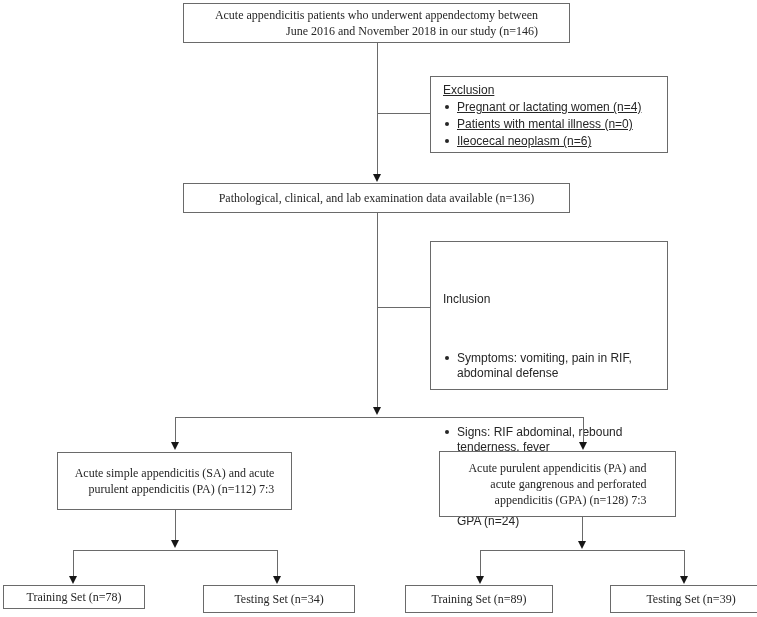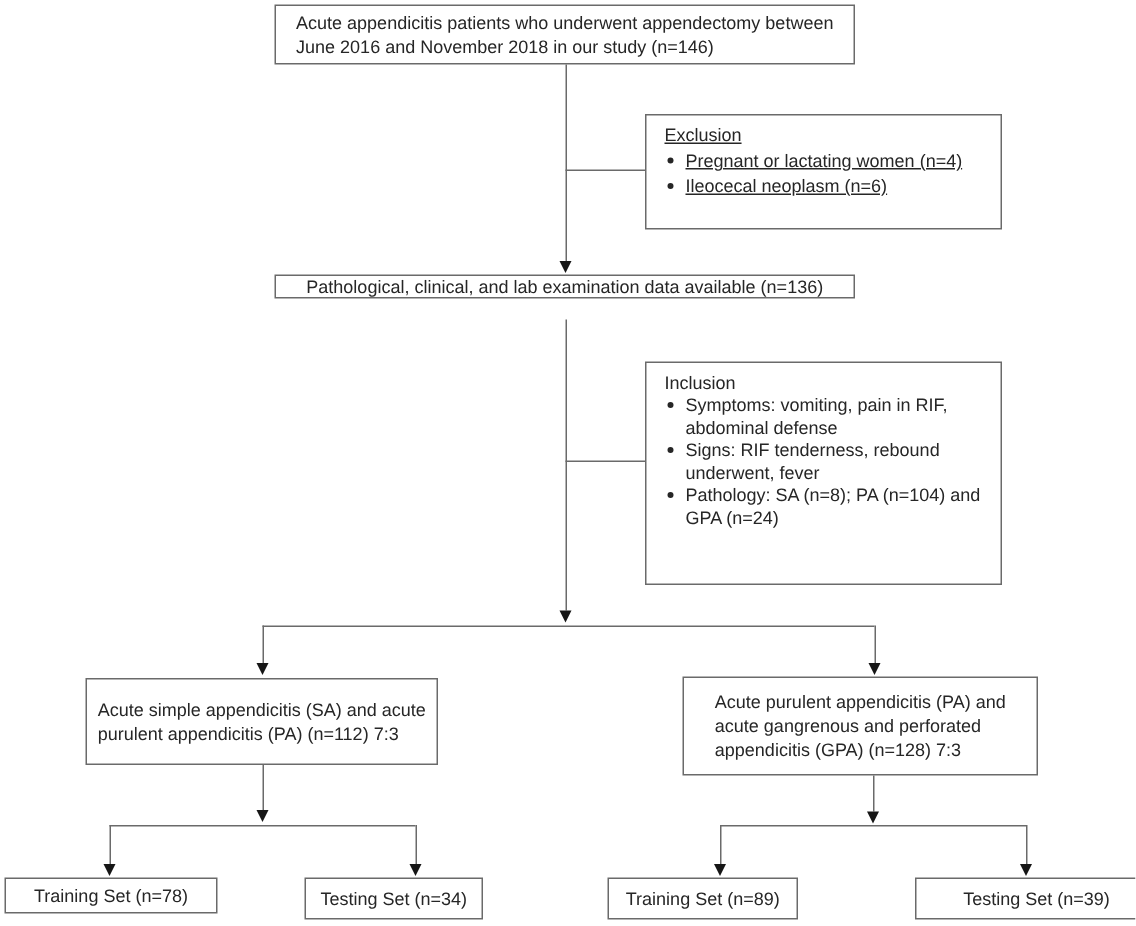--- a/index.html
+++ b/index.html
@@ -15,26 +15,26 @@
   }
   .node {
     position:absolute;
     border:1px solid #6a6a6a;
     background:#ffffff;
     font-size:12px;
     color:#262626;
   }
   .node.center {
     display:flex; align-items:center; justify-content:center;
-    text-align:left; padding:2px 6px;
+    text-align:right; padding:2px 6px;font-family:Liberation Serif, serif;
   }
   .node.center .txt { white-space:pre-line; line-height:16px; }
   .node.list { padding:5px 4px 4px 12px; }
   .list-lg .row { line-height:17px; }
-  .list-sm .row { line-height:15px; }
+  .list-sm .row { line-height:15px;margin-top:44px; }
   .row { display:flex; align-items:flex-start; }
   .dot {
     flex:0 0 auto; width:4px; height:4px; border-radius:50%;
     background:#262626; margin:6px 8px 0 2px;
   }
   .list-sm .dot { margin-top:5px; }
   .vline { position:absolute; width:1px; background:#6a6a6a; }
   .hline { position:absolute; height:1px; background:#6a6a6a; }
   .arrow {
     position:absolute; width:0; height:0;
@@ -54,64 +54,68 @@
   </div>
 
   <div class="node list list-lg" style="left:430px; top:76px; width:238px; height:77px;text-decoration:underline;">
     <div class="row">Exclusion</div>
     <div class="row">
       <span class="dot"></span>
       <span>Pregnant or lactating women (n=4)</span>
     </div>
     <div class="row">
       <span class="dot"></span>
+      <span>Patients with mental illness (n=0)</span>
+    </div>
+    <div class="row">
+      <span class="dot"></span>
       <span>Ileocecal neoplasm (n=6)</span>
     </div>
   </div>
 
-  <div class="node center" style="left:183px; top:183px; width:387px; height:16px;">
+  <div class="node center" style="left:183px; top:183px; width:387px; height:30px;">
     <span class="txt">Pathological, clinical, and lab examination data available (n=136)</span>
   </div>
 
   <div class="node list list-sm" style="left:430px; top:241px; width:238px; height:149px; padding-top:6px;">
     <div class="row">Inclusion</div>
     <div class="row">
       <span class="dot"></span>
       <span>Symptoms: vomiting, pain in RIF, abdominal defense</span>
     </div>
     <div class="row">
       <span class="dot"></span>
-      <span>Signs: RIF tenderness, rebound underwent, fever</span>
+      <span>Signs: RIF abdominal, rebound tenderness, fever</span>
     </div>
     <div class="row">
       <span class="dot"></span>
       <span>Pathology: SA (n=8); PA (n=104) and GPA (n=24)</span>
     </div>
   </div>
 
   <div class="node center" style="left:57px; top:452px; width:235px; height:58px;">
     <span class="txt">Acute simple appendicitis (SA) and acute
 purulent appendicitis (PA) (n=112) 7:3</span>
   </div>
 
-  <div class="node center" style="left:455px; top:451px; width:237px; height:66px;">
+  <div class="node center" style="left:439px; top:451px; width:237px; height:66px;">
     <span class="txt">Acute purulent appendicitis (PA) and
 acute gangrenous and perforated
 appendicitis (GPA) (n=128) 7:3</span>
   </div>
 
   <div class="node center" style="left:3px; top:585px; width:142px; height:24px;">
     <span class="txt">Training Set (n=78)</span>
   </div>
 
-  <div class="node center" style="left:203px; top:585px; width:119px; height:28px;">
+  <div class="node center" style="left:203px; top:585px; width:152px; height:28px;">
     <span class="txt">Testing Set (n=34)</span>
   </div>
 
-  <div class="node center" style="left:405px; top:585px; width:127px; height:28px;">
+  <div class="node center" style="left:405px; top:585px; width:148px; height:28px;">
     <span class="txt">Training Set (n=89)</span>
   </div>
 
   <div class="node center" style="left:610px; top:585px; width:162px; height:28px;">
     <span class="txt">Testing Set (n=39)</span>
   </div>
 
   <div class="vline" style="left:377px; top:43px; height:131px;"></div>
   <div class="arrow" style="left:373px; top:174px;"></div>
 

